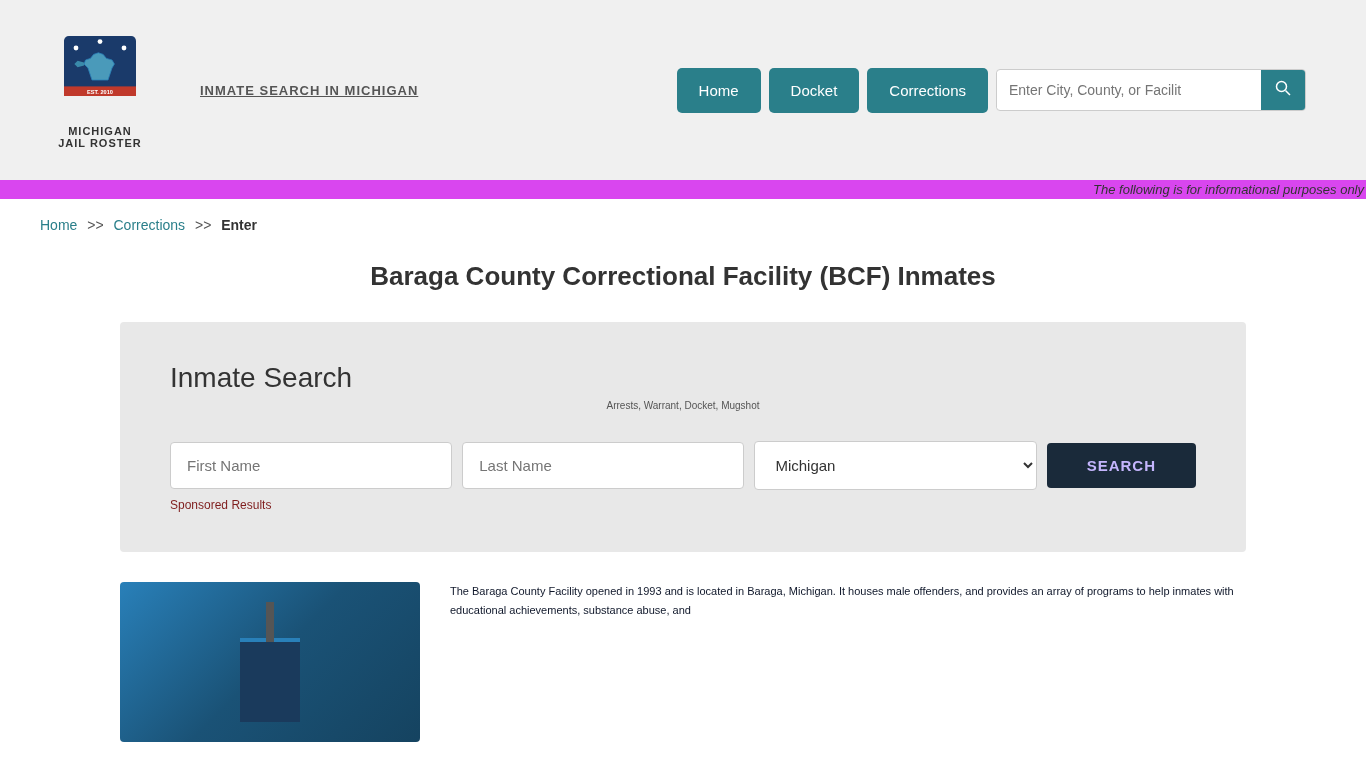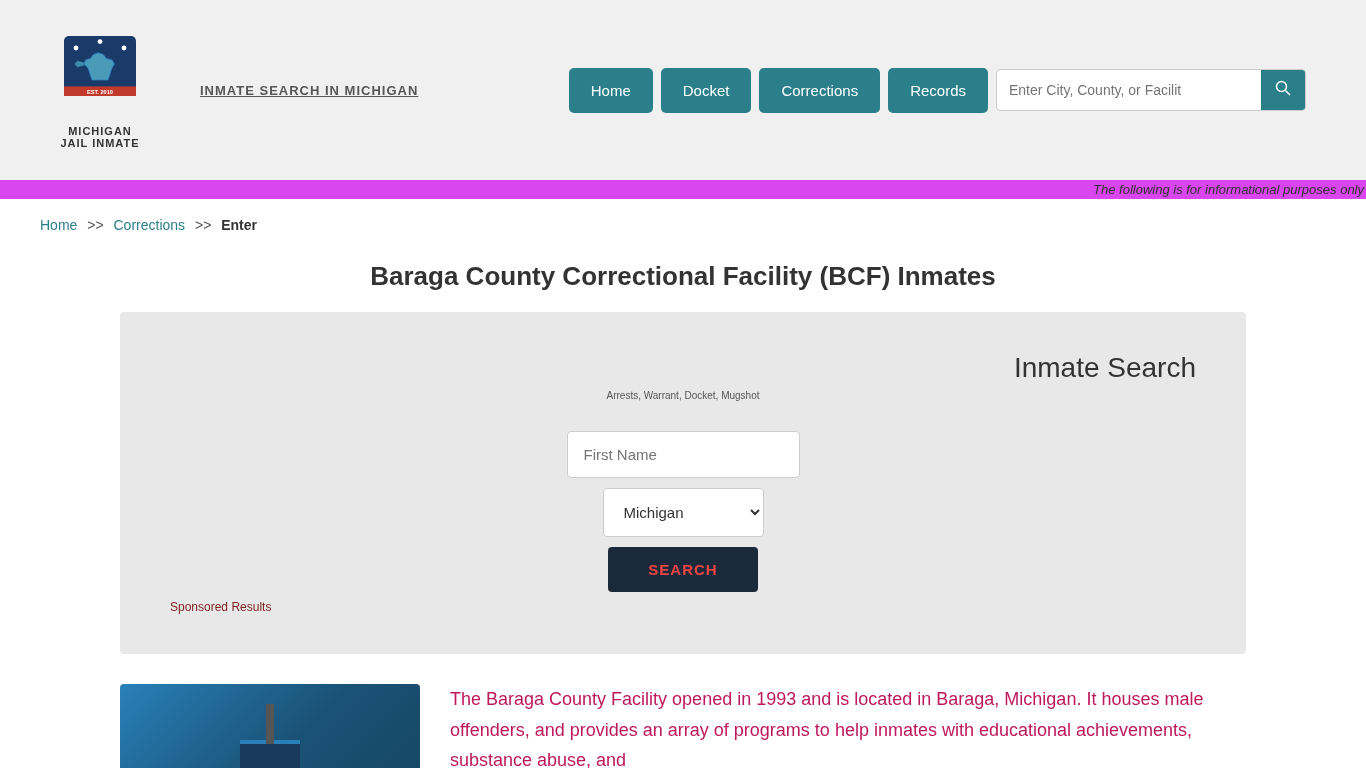--- a/index.html
+++ b/index.html
@@ -106,48 +106,47 @@
     }
     .breadcrumb .sep { margin: 0 6px; color: #555; }
     .breadcrumb .current { font-weight: bold; color: #333; }
 
     
     .page-title {
       text-align: center;
       font-size: 26px;
       font-weight: bold;
       color: #333;
-      padding: 10px 40px 20px;
+      padding: 10px 40px 30px;
     }
 
     
     .search-section {
       background: #e8e8e8;
       margin: 0 120px;
       border-radius: 4px;
       padding: 40px 50px 40px;
     }
     .search-section h2 {
-      text-align: right;
+      text-align: left;
       font-size: 28px;
       color: #333;
       font-weight: normal;
       margin-bottom: 6px;
     }
     .search-section .subtitle {
       text-align: center;
       font-size: 10px;
       color: #555;
       margin-bottom: 30px;
     }
     .search-form {
       display: flex;
       gap: 10px;
       align-items: center;
-      flex-direction: column;
     }
     .search-form input[type="text"] {
       flex: 1;
       padding: 14px 16px;
       font-size: 15px;
       border: 1px solid #ccc;
       border-radius: 4px;
       outline: none;
       background: #fff;
       color: #999;
@@ -158,21 +157,21 @@
       font-size: 15px;
       border: 1px solid #ccc;
       border-radius: 4px;
       outline: none;
       background: #fff;
       color: #333;
       cursor: pointer;
     }
     .search-form .search-btn {
       background: #1a2a3a;
-      color: #ef4444;
+      color: #c4b5fd;
       border: none;
       padding: 14px 40px;
       font-size: 15px;
       font-weight: bold;
       letter-spacing: 1px;
       border-radius: 4px;
       cursor: pointer;
     }
     .sponsored {
       font-size: 12px;
@@ -214,23 +213,23 @@
     .facility-image::after {
       content: '';
       position: absolute;
       bottom: 100px;
       left: calc(50% - 4px);
       width: 8px;
       height: 40px;
       background: #555;
     }
     .facility-desc {
-      font-size: 18px;
+      font-size: 11px;
       line-height: 1.7;
-      color: #be185d;
+      color: #0f172a;
     }
   </style>
 </head>
 <body>
 
 <header class="header">
   <div class="logo-area">
 
     <svg class="logo-svg" viewBox="0 0 100 110">
 
@@ -242,31 +241,30 @@
 
       <path d="M40 60 L35 45 L30 40 L32 35 L38 33 L42 28 L48 26 L54 28 L58 33 L65 35 L68 40 L65 45 L60 60 Z" fill="#4a9aba" stroke="#2980b9" stroke-width="1"></path>
 
       <path d="M30 38 L22 36 L18 40 L22 44 L30 42 Z" fill="#3a8aaa"></path>
 
       <rect x="5" y="68" width="90" height="12" rx="0" fill="#c0392b"></rect>
       <text x="50" y="77" text-anchor="middle" fill="#fff" font-size="7" font-weight="bold">EST. 2010</text>
     </svg>
     <div class="logo-text">
       <span>MICHIGAN</span><br>
-      <span>JAIL INMATE</span>
+      <span>JAIL ROSTER</span>
     </div>
   </div>
 
   <div class="site-title">INMATE SEARCH IN MICHIGAN</div>
 
   <nav class="nav-area">
     <button class="nav-btn">Home</button>
     <button class="nav-btn">Docket</button>
     <button class="nav-btn">Corrections</button>
-    <button class="nav-btn">Records</button>
 
     <div class="search-bar">
       <input type="text" placeholder="Enter City, County, or Facilit" style="">
       <button>
         <svg width="16" height="16" viewBox="0 0 16 16" fill="white">
           <circle cx="6.5" cy="6.5" r="5" stroke="white" stroke-width="1.5" fill="none"></circle>
           <line x1="10.5" y1="10.5" x2="15" y2="15" stroke="white" stroke-width="1.5"></line>
         </svg>
       </button>
     </div>
@@ -285,20 +283,21 @@
   <span class="current">Enter</span>
 </div>
 
 <h1 class="page-title">Baraga County Correctional Facility (BCF) Inmates</h1>
 
 <div class="search-section">
   <h2>Inmate Search</h2>
   <p class="subtitle">Arrests, Warrant, Docket, Mugshot</p>
   <div class="search-form">
     <input type="text" placeholder="First Name" style="">
+    <input type="text" placeholder="Last Name" style="">
     <select id="state-select"><option value="Alabama">Alabama</option><option value="Alaska">Alaska</option><option value="Arizona">Arizona</option><option value="Arkansas">Arkansas</option><option value="California">California</option><option value="Colorado">Colorado</option><option value="Connecticut">Connecticut</option><option value="Delaware">Delaware</option><option value="Florida">Florida</option><option value="Georgia">Georgia</option><option value="Hawaii">Hawaii</option><option value="Idaho">Idaho</option><option value="Illinois">Illinois</option><option value="Indiana">Indiana</option><option value="Iowa">Iowa</option><option value="Kansas">Kansas</option><option value="Kentucky">Kentucky</option><option value="Louisiana">Louisiana</option><option value="Maine">Maine</option><option value="Maryland">Maryland</option><option value="Massachusetts">Massachusetts</option><option value="Michigan" selected="">Michigan</option><option value="Minnesota">Minnesota</option><option value="Mississippi">Mississippi</option><option value="Missouri">Missouri</option><option value="Montana">Montana</option><option value="Nebraska">Nebraska</option><option value="Nevada">Nevada</option><option value="New Hampshire">New Hampshire</option><option value="New Jersey">New Jersey</option><option value="New Mexico">New Mexico</option><option value="New York">New York</option><option value="North Carolina">North Carolina</option><option value="North Dakota">North Dakota</option><option value="Ohio">Ohio</option><option value="Oklahoma">Oklahoma</option><option value="Oregon">Oregon</option><option value="Pennsylvania">Pennsylvania</option><option value="Rhode Island">Rhode Island</option><option value="South Carolina">South Carolina</option><option value="South Dakota">South Dakota</option><option value="Tennessee">Tennessee</option><option value="Texas">Texas</option><option value="Utah">Utah</option><option value="Vermont">Vermont</option><option value="Virginia">Virginia</option><option value="Washington">Washington</option><option value="West Virginia">West Virginia</option><option value="Wisconsin">Wisconsin</option><option value="Wyoming">Wyoming</option></select>
     <button class="search-btn">SEARCH</button>
   </div>
   <div class="sponsored">Sponsored Results</div>
 </div>
 
 <div class="content-section">
   <div class="facility-image"></div>
   <p class="facility-desc">The Baraga County Facility opened in 1993 and is located in Baraga, Michigan. It houses male offenders, and provides an array of programs to help inmates with educational achievements, substance abuse, and</p>
 </div>

